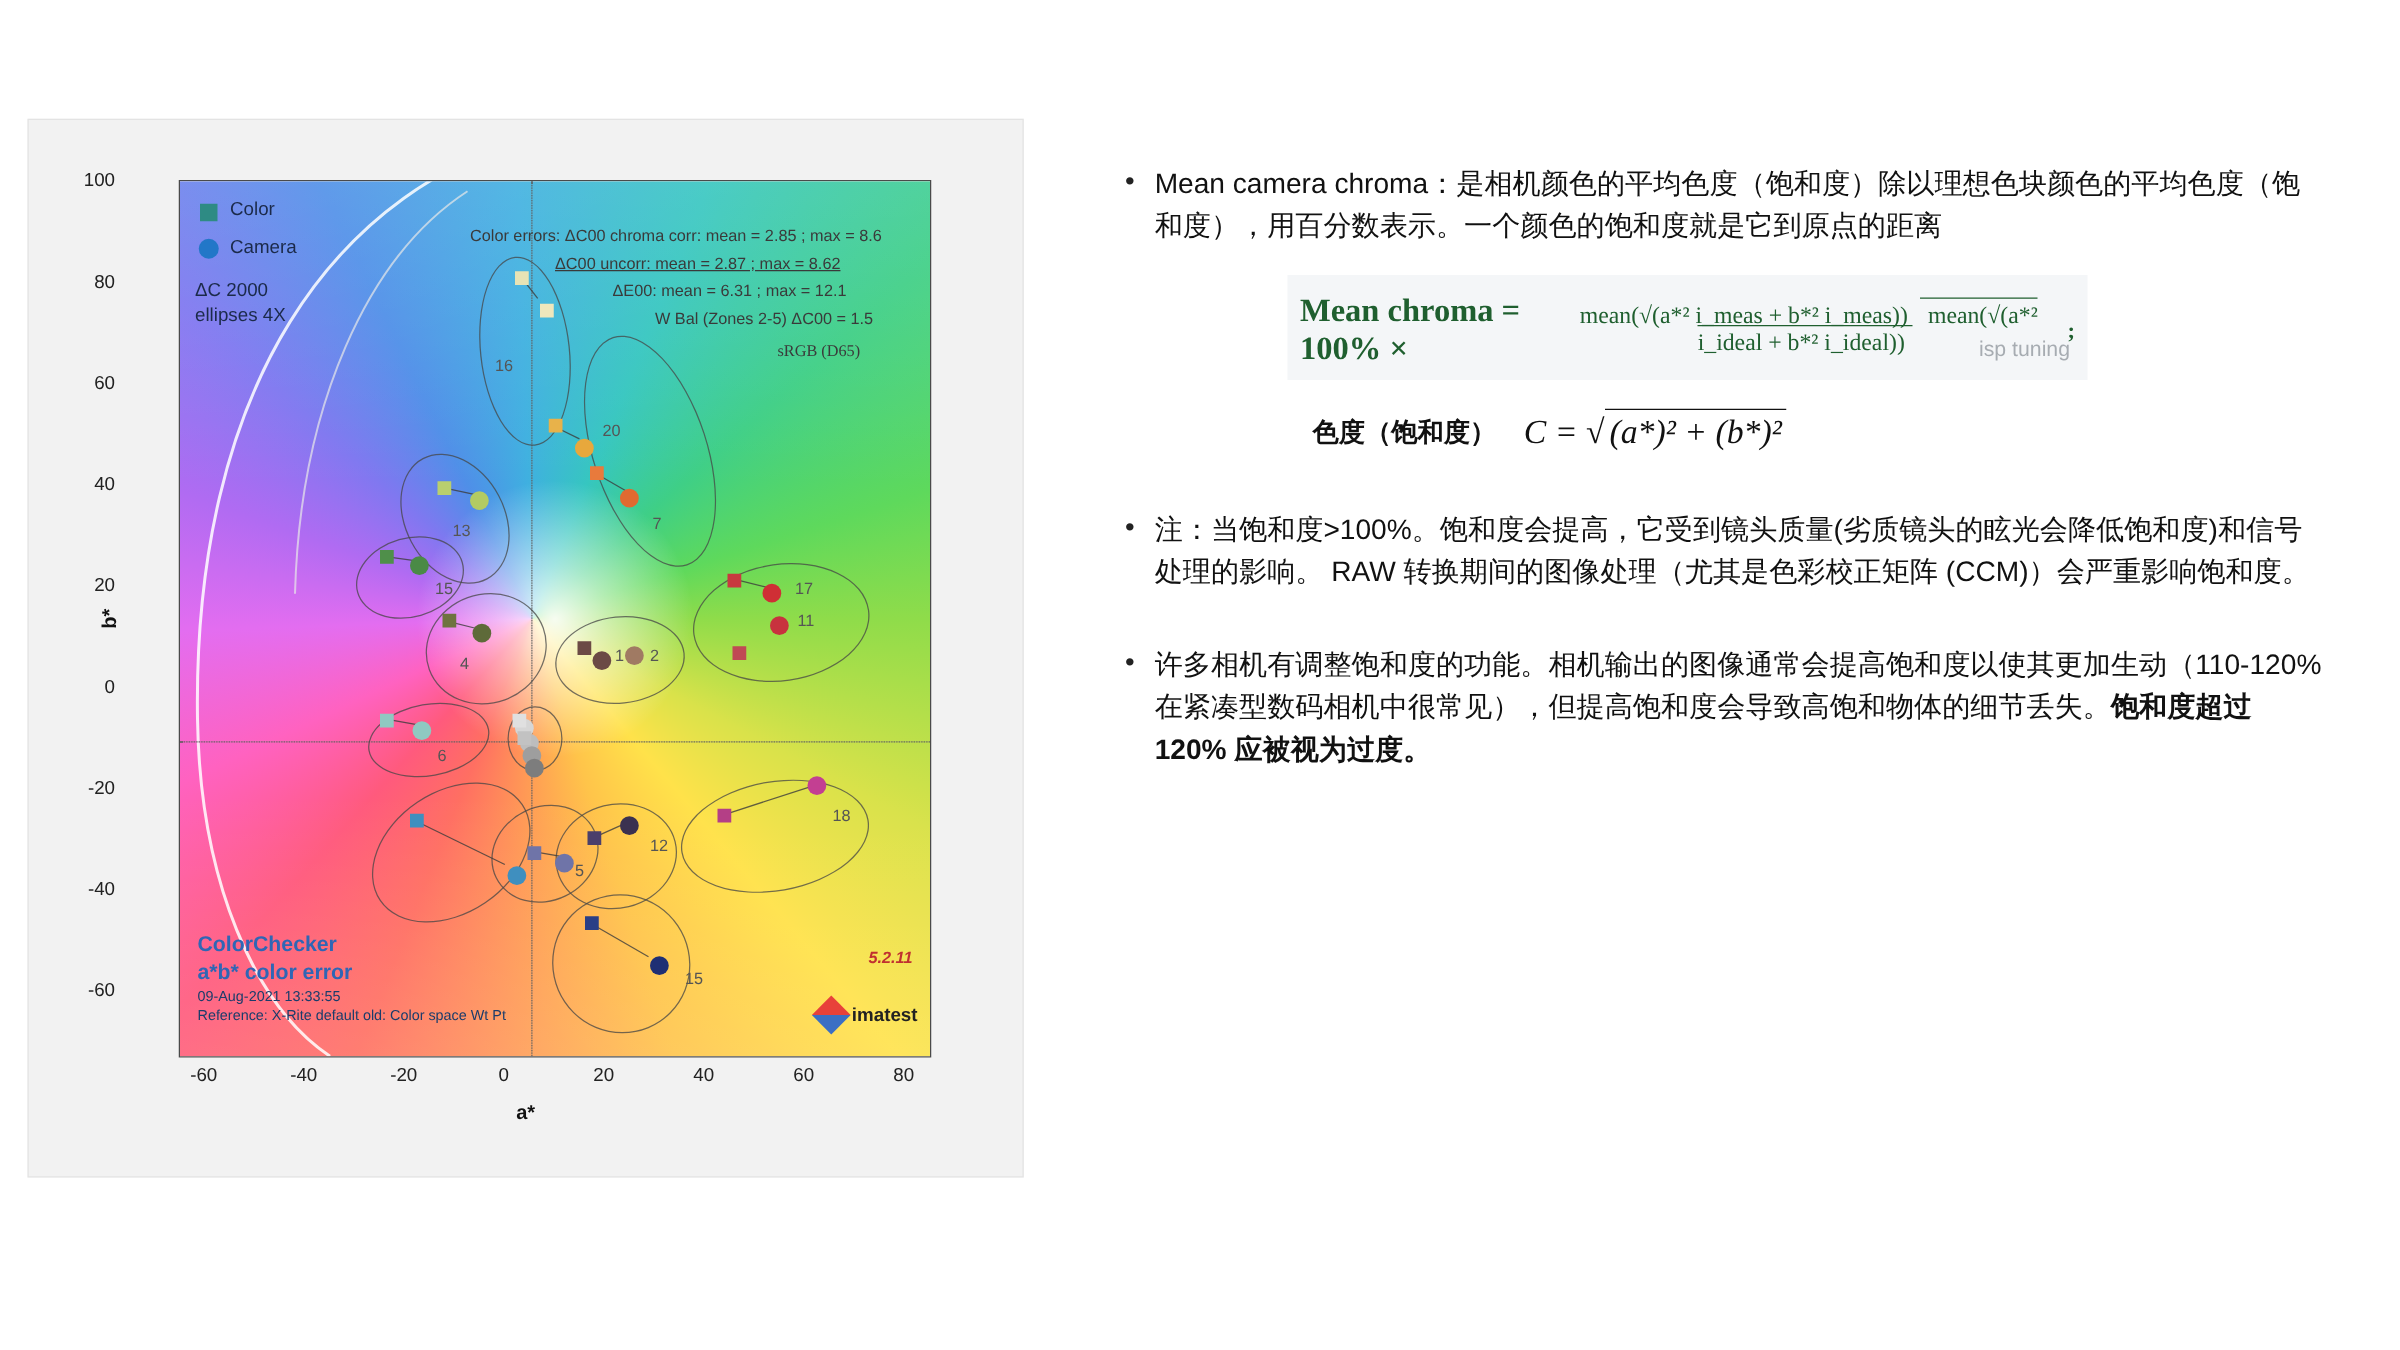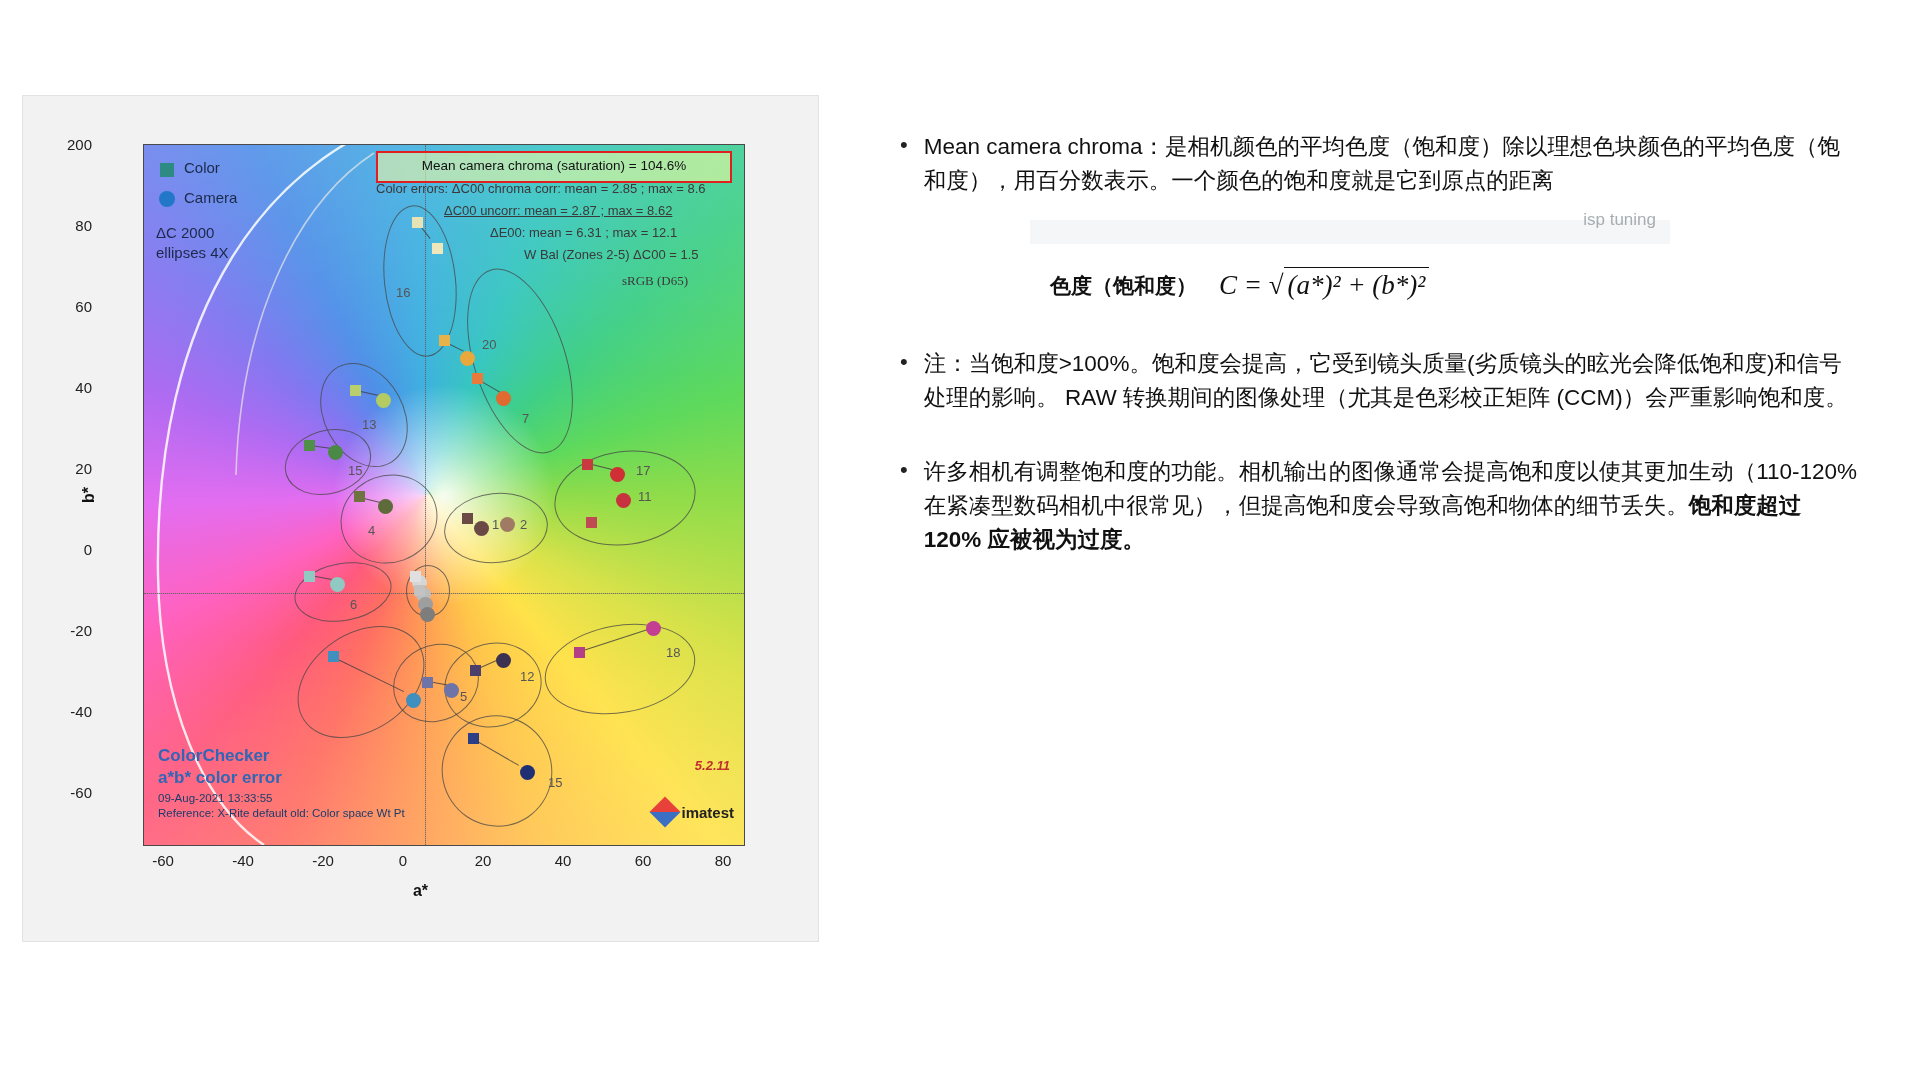--- a/index.html
+++ b/index.html
@@ -128,21 +128,21 @@
 </head>
 <body>
 
 <div id="chart-panel">
 
 
   <div id="ylabel">b*</div>
 
   <div id="xlabel">a*</div>
 
-  <div class="ytick" style="top:40px;">200</div>
+  <div class="ytick" style="top:40px;">100</div>
   <div class="ytick" style="top:121px;">80</div>
   <div class="ytick" style="top:202px;">60</div>
   <div class="ytick" style="top:283px;">40</div>
   <div class="ytick" style="top:364px;">20</div>
   <div class="ytick" style="top:445px;">0</div>
   <div class="ytick" style="top:526px;">-20</div>
   <div class="ytick" style="top:607px;">-40</div>
   <div class="ytick" style="top:688px;">-60</div>
 
   <div class="xtick" style="left:110px;">-60</div>
@@ -261,23 +261,20 @@
     <div class="pt-sq" style="left:324px;top:588px;background:#2a3f86;"></div>
     <div class="pt-ci" style="left:376px;top:620px;background:#1f2f74;"></div>
     <div class="pt-lbl" style="left:404px;top:630px;">15</div>
 
     <div class="sw-square" style="left:16px;top:18px;"></div>
     <div class="legend-item" style="left:40px;top:14px;">Color</div>
     <div class="sw-circle" style="left:15px;top:46px;"></div>
     <div class="legend-item" style="left:40px;top:44px;">Camera</div>
     <div id="legend-dc">ΔC 2000<br>ellipses 4X</div>
 
-    <div id="mean-chroma-box">
-      <div id="mean-chroma-text">Mean camera chroma (saturation) = 104.6%</div>
-    </div>
     <div class="anno" style="left:232px;top:36px;">Color errors:  ΔC00 chroma corr:  mean = 2.85 ;  max = 8.6</div>
     <div class="anno" style="left:300px;top:58px;text-decoration:underline;">ΔC00 uncorr:  mean = 2.87 ;  max = 8.62</div>
     <div class="anno" style="left:346px;top:80px;">ΔE00:  mean = 6.31 ;  max = 12.1</div>
     <div class="anno" style="left:380px;top:102px;">W Bal (Zones 2-5) ΔC00 = 1.5</div>
     <div class="anno" style="left:478px;top:128px;font-family:Liberation Serif, serif;">sRGB (D65)</div>
 
     <div id="cc-caption">ColorChecker<br>a*b* color error</div>
     <div id="cc-date">
       <span>09-Aug-2021 13:33:55</span><br>
       <span>Reference: X-Rite default old: Color space Wt Pt</span>
@@ -291,20 +288,28 @@
 </div>
 
 <div id="right">
 
   <div class="bullet">
     <div class="dot">•</div>
     <div class="btxt">Mean camera chroma：是相机颜色的平均色度（饱和度）除以理想色块颜色的平均色度（饱和度），用百分数表示。一个颜色的饱和度就是它到原点的距离</div>
   </div>
 
   <div id="formula-box">
+    <div id="formula">
+      <span class="lead">Mean chroma = 100% ×</span>
+      <span class="frac">
+        <span class="num">mean(√(a*² i_meas + b*² i_meas))</span>
+        <span class="den">mean(√(a*² i_ideal + b*² i_ideal))</span>
+      </span>
+      <span class="lead" style="font-size:18px;">;</span>
+    </div>
     <div id="watermark">isp tuning</div>
   </div>
 
   <div id="c-formula">
     <span class="lab">色度（饱和度）</span>
     <span class="expr">
       <span>C =</span>
       √<span class="radic">(a*)² + (b*)²</span>
     </span>
   </div>

